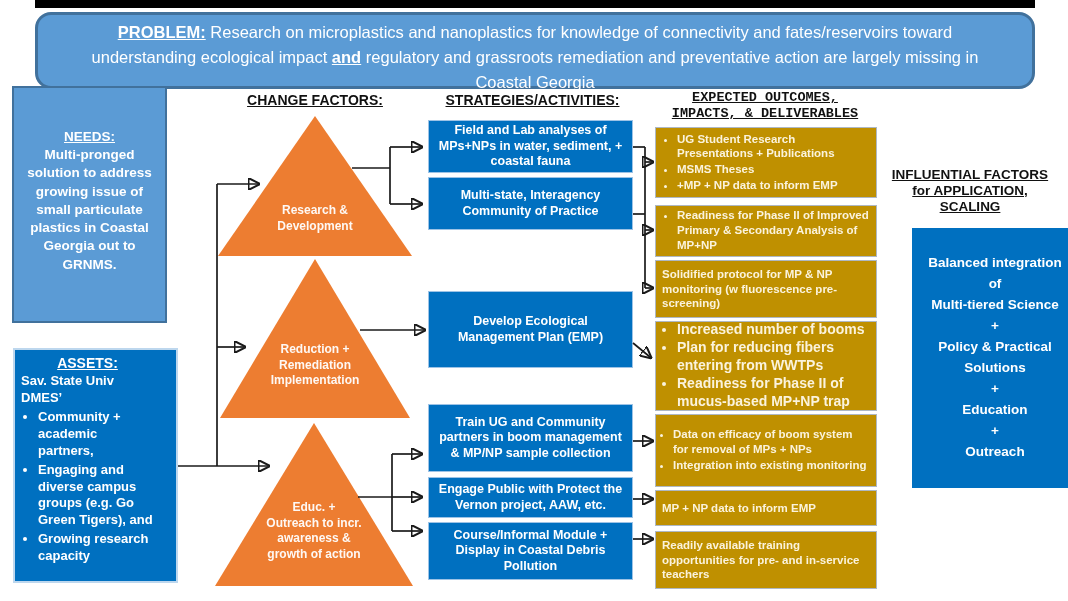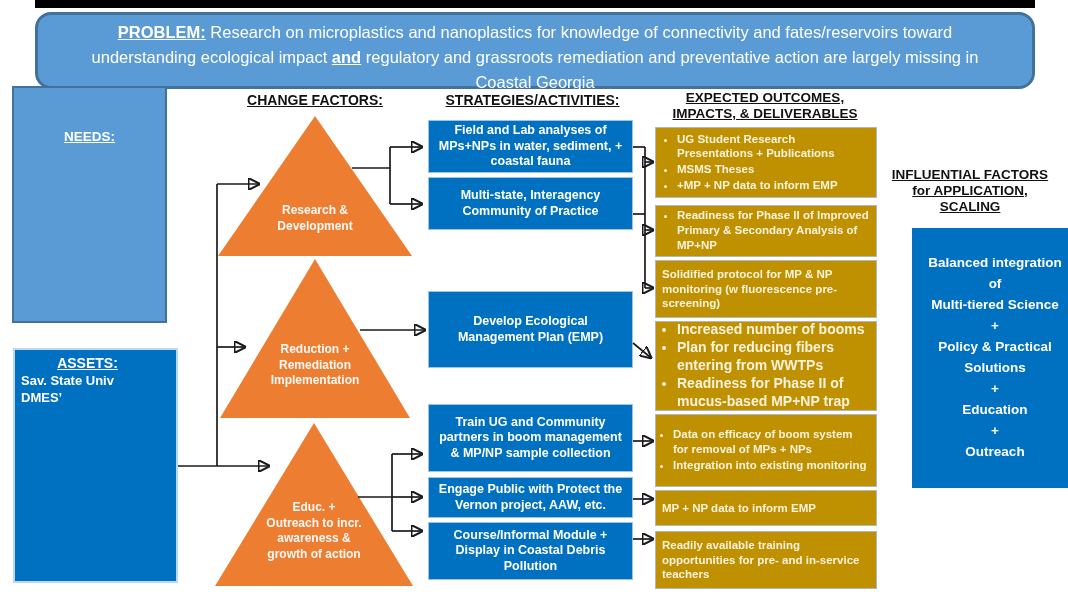--- a/index.html
+++ b/index.html
@@ -23,21 +23,21 @@
               font-size:13px;line-height:1.3;padding:4px 22px 0 6px;}
   #assets-box .hd{text-decoration:underline;display:block;text-align:center;font-size:14px;}
   #assets-box .intro{display:block;margin:1px 0 0 0;}
   #assets-box ul{margin:2px 0 0 0;padding-left:17px;}
   #assets-box li{margin-bottom:2px;}
   
   .col-heading{color:#111;font-weight:bold;text-decoration:underline;
                text-align:center;white-space:pre-line;line-height:1.2;}
   #change-heading{left:215px;top:92px;width:200px;font-size:14px;}
   #strategies-heading{left:425px;top:92px;width:215px;font-size:14px;}
-  #outcomes-heading{left:650px;top:90px;width:230px;font-size:13.5px;}
+  #outcomes-heading{left:650px;top:90px;width:230px;font-size:13.5px;font-family:Liberation Mono, monospace;}
   #influential-heading{left:880px;top:167px;width:180px;font-size:13.5px;}
   
   .tri{width:0;height:0;border-style:solid;border-color:transparent;}
   #tri1{left:218px;top:113px;border-left-width:97px;border-right-width:97px;
         border-bottom:140px solid #ED7D31;}
   #tri2{left:220px;top:256px;border-left-width:95px;border-right-width:95px;
         border-bottom:159px solid #ED7D31;}
   #tri3{left:215px;top:420px;border-left-width:99px;border-right-width:99px;
         border-bottom:163px solid #ED7D31;}
   .tri-label{color:rgba(255,255,255,.95);font-weight:bold;font-size:12px;
@@ -83,25 +83,31 @@
 <body>
 
 <div class="abs" id="topbar"></div>
 
 <div class="abs" id="banner">
   <span class="u-bold">PROBLEM:</span><span> Research on microplastics and nanoplastics for knowledge of connectivity and fates/reservoirs toward understanding ecological impact </span><span class="u-bold">and</span><span> regulatory and grassroots remediation and preventative action are largely missing in Coastal Georgia</span>
 </div>
 
 <div class="abs" id="needs-box">
   <span class="hd">NEEDS:</span>
+  <span>Multi-pronged solution to address growing issue of small particulate plastics in Coastal Georgia out to GRNMS.</span>
 </div>
 
 <div class="abs" id="assets-box">
   <span class="hd">ASSETS:</span>
   <span class="intro">Sav. State Univ DMES’</span>
+  <ul>
+      <li>Community + academic partners,</li>
+      <li>Engaging and diverse campus groups (e.g. Go Green Tigers), and</li>
+      <li>Growing research capacity</li>
+    </ul>
 </div>
 
 <div class="abs col-heading" id="change-heading">CHANGE FACTORS:</div>
 <div class="abs col-heading" id="strategies-heading">STRATEGIES/ACTIVITIES:</div>
 <div class="abs col-heading" id="outcomes-heading">EXPECTED OUTCOMES,
 IMPACTS, &amp; DELIVERABLES</div>
 <div class="abs col-heading" id="influential-heading">INFLUENTIAL FACTORS
 for APPLICATION,
 SCALING</div>
 

